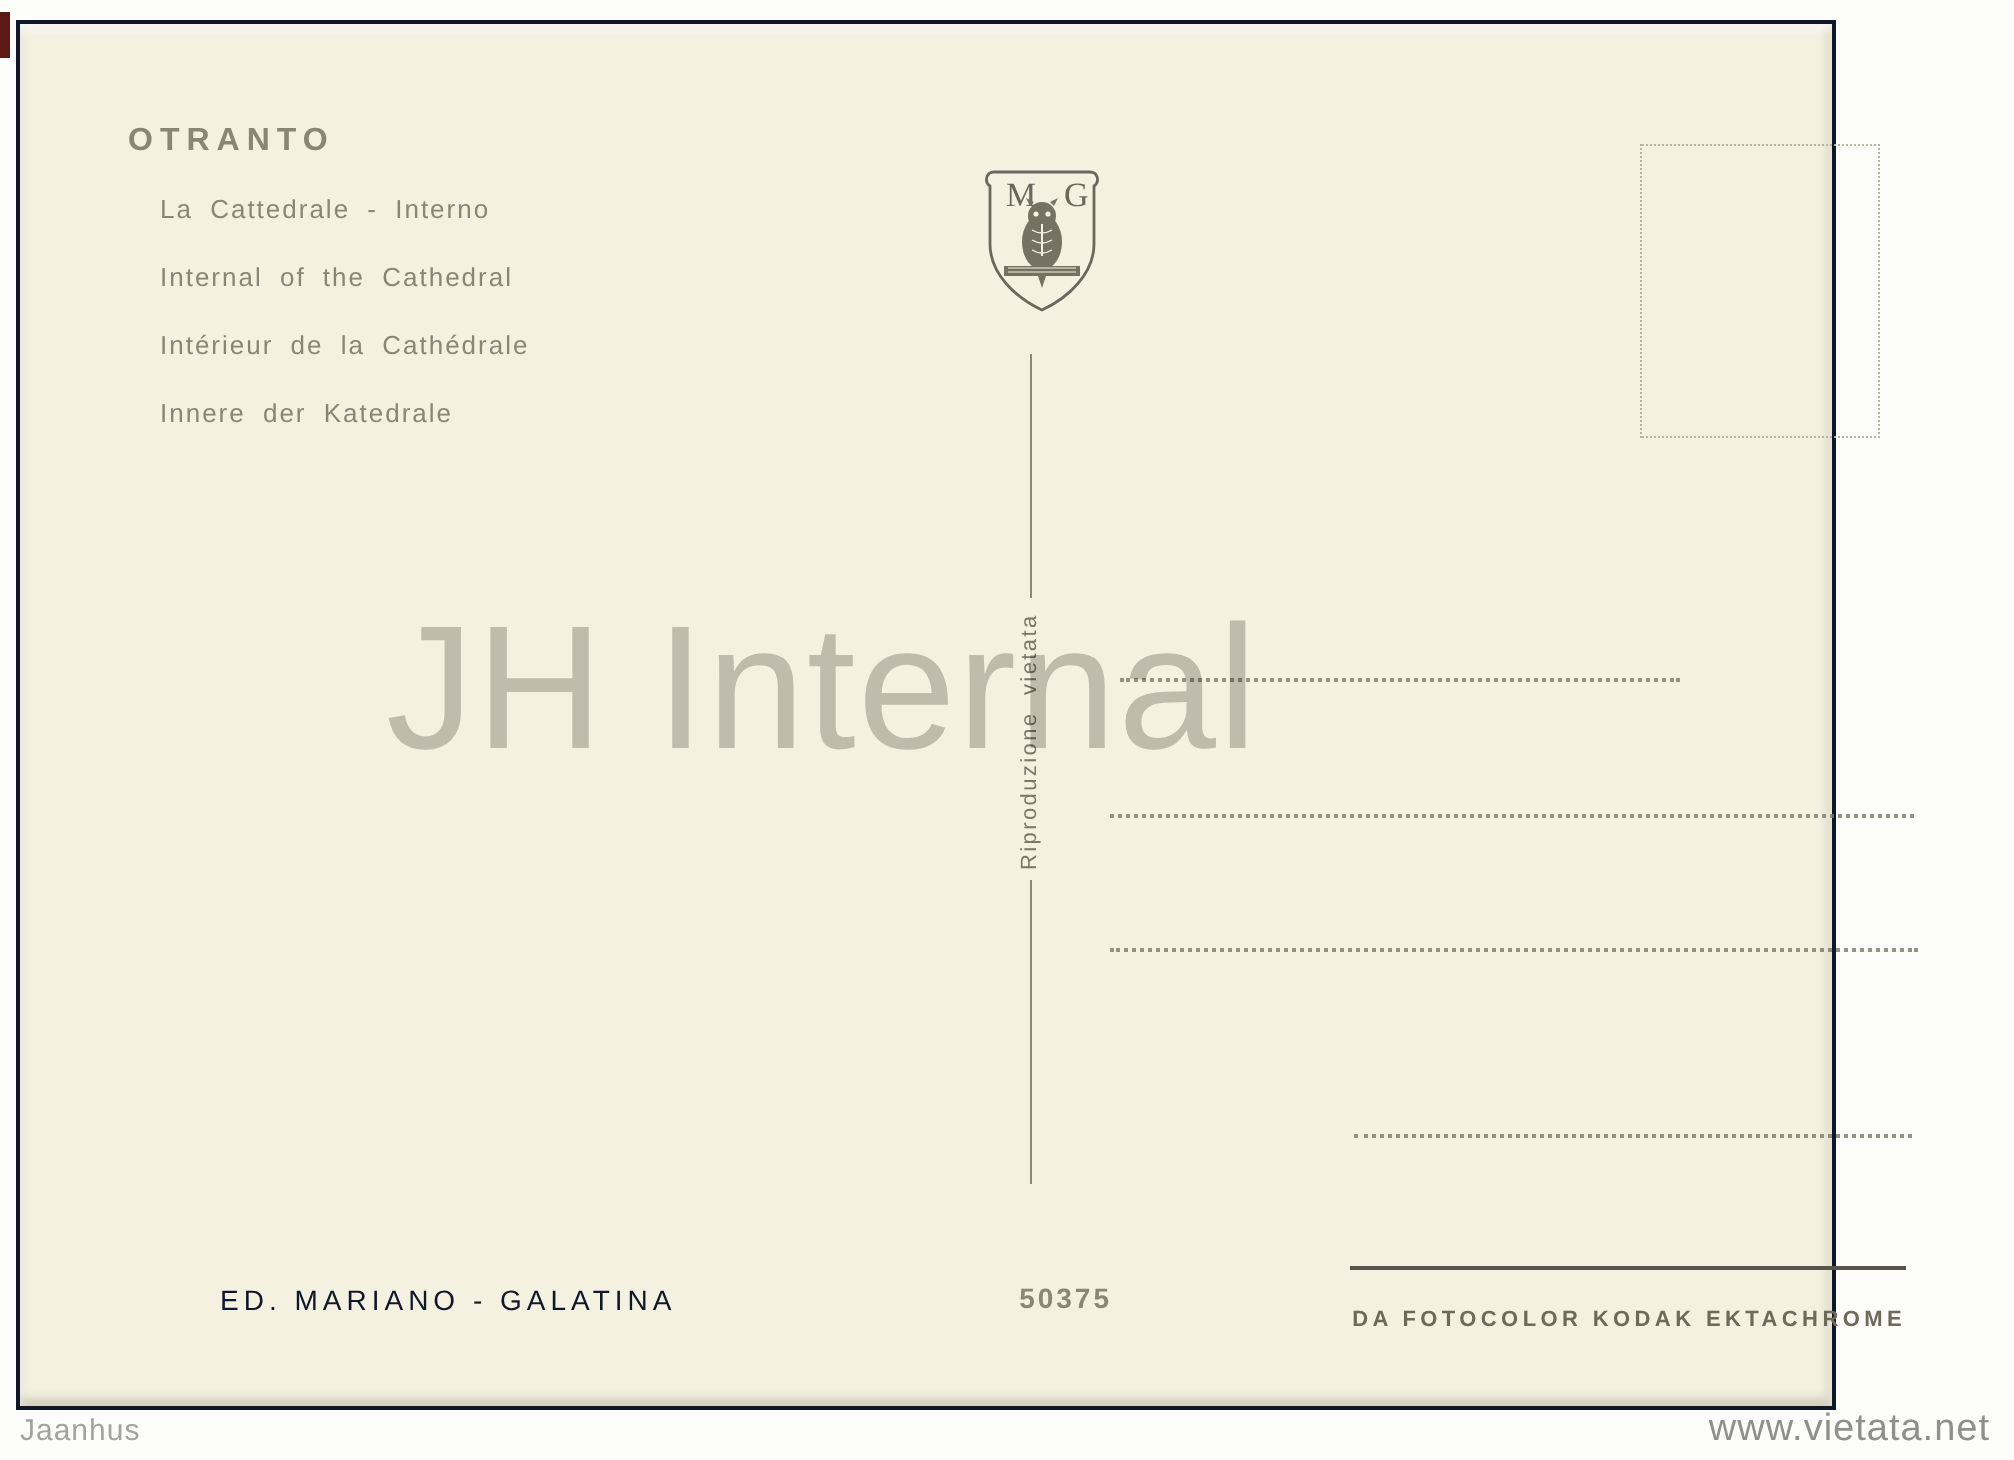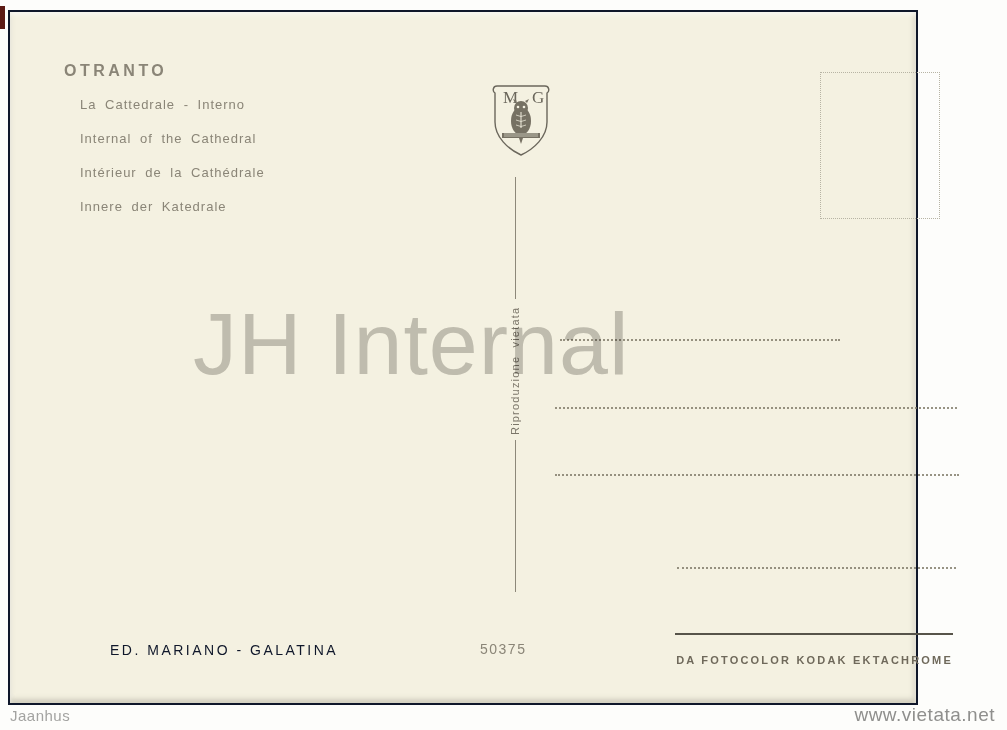--- a/index.html
+++ b/index.html
@@ -63,22 +63,22 @@
   }
   .film-credit{
     position:absolute;left:645px;top:642px;width:298px;text-align:right;
     font-size:11px;font-weight:600;letter-spacing:2.2px;color:#6f695b;
   }
   .publisher{
     position:absolute;left:54px;top:630px;
     font-size:14px;font-weight:500;letter-spacing:2.5px;color:#0f172a;margin-left:46px;
   }
   .serial{
-    position:absolute;left:470px;top:629px;width:76px;text-align:left;
-    font-size:14px;font-weight:400;letter-spacing:1.5px;color:#8a8577;
+    position:absolute;left:470px;top:629px;width:76px;text-align:right;
+    font-size:14px;font-weight:700;letter-spacing:1.5px;color:#8a8577;
   }
   
   .footer-left{
     position:absolute;left:10px;top:707px;
     font-size:15px;color:#a3a3a1;letter-spacing:.5px;
   }
   .footer-right{
     position:absolute;right:12px;top:704px;
     font-size:19px;color:#8f8f8d;letter-spacing:.5px;
   }

